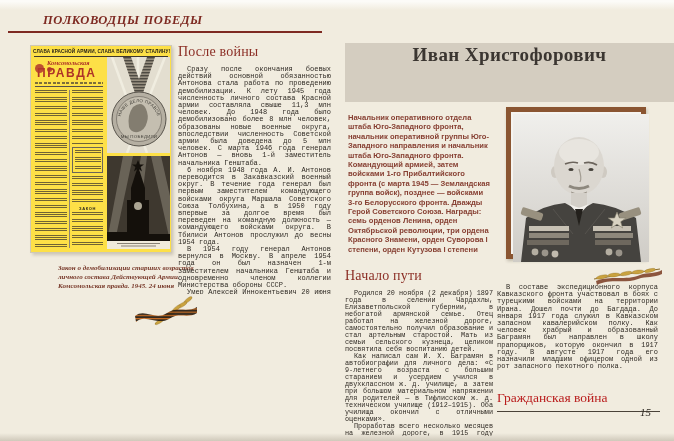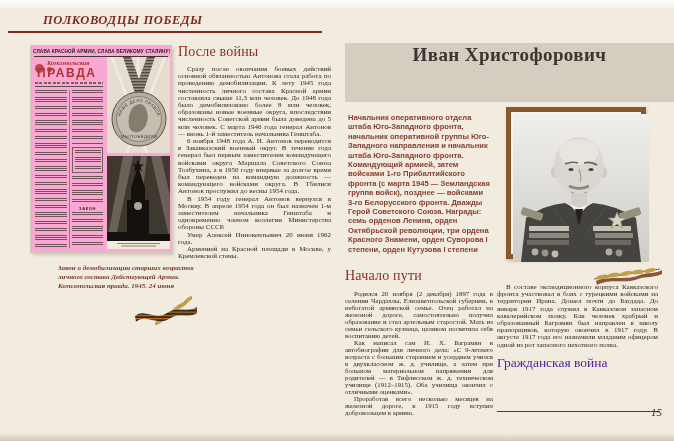--- a/index.html
+++ b/index.html
@@ -6,21 +6,21 @@
   html,body { width:674px; height:441px; }
   body { font-family:"Liberation Serif", serif; background:#f1ecdf; position:relative; overflow:hidden; }
   .spread { position:absolute; inset:0; background:#f1ecdf; }
   .abs { position:absolute; }
 
   
   .chapter { left:43px; top:13px; font:italic 700 12.5px "Liberation Serif", serif;
              color:#7e2a22; letter-spacing:.6px; white-space:nowrap; }
   .chapter-rule { left:8px; top:31px; width:314px; height:2px; background:#7e2a22; }
 
-  .newspaper { left:30px; top:45px; width:142px; height:208px; background:#f9a8d4;
+  .newspaper { left:30px; top:45px; width:142px; height:208px; background:#fde047;
                border:1px solid #cfc8b6; box-shadow:1.5px 2px 3px rgba(90,80,60,.25); }
   .np-headline { position:absolute; left:2px; top:2.5px; width:136px; text-align:center;
                  font:700 4.7px "Liberation Sans", sans-serif; color:#211c16;
                  letter-spacing:.15px; white-space:nowrap; }
   .np-headrule { position:absolute; left:3px; top:10px; width:134px; height:1px; background:#3c362e; }
   .np-masthead { position:absolute; left:4px; top:13px; width:70px; }
   .np-medal-dot { position:absolute; left:0; top:5px; width:9px; height:9px; border-radius:50%;
                   background:#b3372c; box-shadow:10px 1px 0 -2px #b3372c; opacity:.85; }
   .np-mast-top { margin-left:12px; font:italic 700 6.3px "Liberation Serif", serif; color:#ae3328; }
   .np-mast-main { margin-left:2px; font:700 12px "Liberation Sans", sans-serif; color:#ae3328; letter-spacing:1.6px; }
@@ -40,38 +40,38 @@
   .np-colB3 { left:41px; top:166px; width:31px; height:36px; }
   .np-medal-svg   { position:absolute; left:76px; top:11px; }
   .np-kremlin-svg { position:absolute; left:76px; top:110px; }
 
   .caption { left:30px; top:264px; width:142px; font:italic 700 7px/1.3 "Liberation Serif", serif;
              color:#78392a;margin-left:28px; }
   .ribbon-svg { left:133px; top:294px; }
 
   .col-a { left:178px; top:44px; width:153px; height:250px; overflow:hidden; }
   h2.sec { font:400 14px "Liberation Serif", serif; color:#8c2f26; letter-spacing:.2px; margin:0 0 6px 0; }
-  p.bp { font-size:7px; line-height:7.2px; text-align:justify; text-indent:9px; color:#2f2a24; }
+  p.bp { font-size:7px; line-height:7.2px; text-align:justify; text-indent:9px; color:#2f2a24;font-family:Liberation Mono, monospace; }
 
   
   .title-band { left:345px; top:43px; width:329px; height:59px; background:#d4cdc0; text-align:center; }
   .t1 { margin-top:2px; font-size:19px; color:#3b3631; letter-spacing:.4px; line-height:1.1;font-weight:bold; }
   .t2 { font-size:24px; color:#8e2d22; letter-spacing:.4px; line-height:1.05; }
   .intro { left:348px; top:113px; width:143px; font:600 7.6px/1.24 "Liberation Sans", sans-serif;
            color:#874033; }
   .photo-frame { left:506px; top:107px; width:140px; height:152px; border:5px solid #8a5531;
                  background:#f6f4f0; padding:2px; box-shadow:1px 2px 3px rgba(90,80,60,.3); }
   .photo-frame svg { display:block; }
   .photo-laurel { left:590px; top:261px; }
   .sec-nachalo { left:345px; top:268px; width:148px; height:168px; overflow:hidden; }
   .sec-nachalo p.bp { font-size:6.8px; line-height:7px; }
   .col-b { left:497px; top:284px; width:161px; height:125px; overflow:hidden; }
-  h2.sec2 { font:400 13.5px "Liberation Serif", serif; color:#4c1d95; margin:6px 0 3px 0; }
+  h2.sec2 { font:400 13.5px "Liberation Serif", serif; color:#b91c1c; margin:20px 0 3px 0; }
   .pn-rule { left:497px; top:411px; width:163px; height:1px; background:#4a4238; }
-  .pn { left:640px; top:406px; width:22px; text-align:right;
+  .pn { left:640px; top:406px; width:22px; text-align:left;
         font:italic 400 11px "Liberation Serif", serif; color:#2f2a24; }
 
   .top-fade { left:0; top:0; width:674px; height:10px;
               background:linear-gradient(#fcfbf8 15%, rgba(252,251,248,0)); }
   .bottom-fade { left:0; bottom:0; width:674px; height:8px;
                  background:linear-gradient(rgba(120,110,92,0), rgba(120,110,92,.28)); }
 </style>
 </head>
 <body>
 

